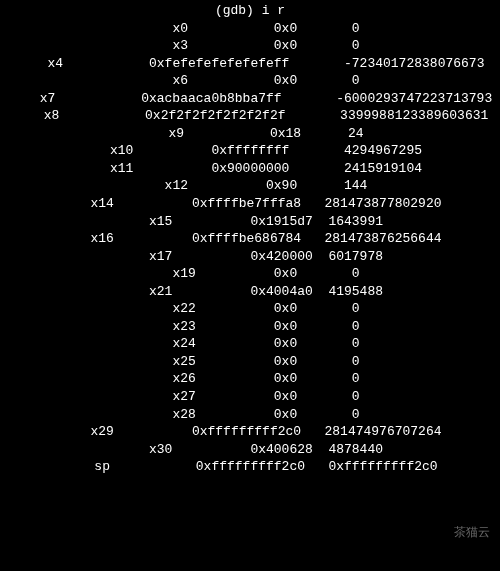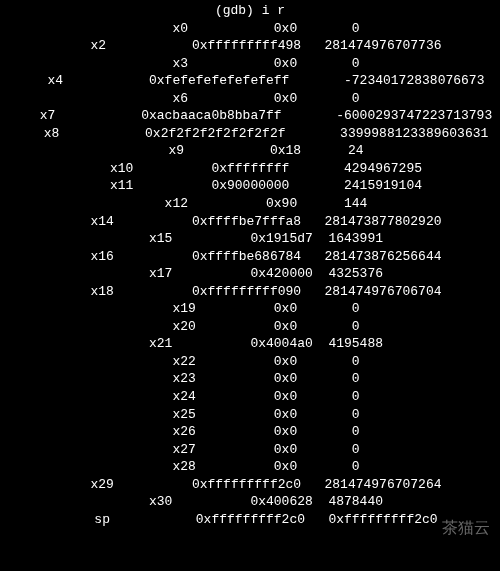--- a/index.html
+++ b/index.html
@@ -14,49 +14,46 @@
       line-height: 1.35;
       padding: 2px 4px;
     }
     .prompt { white-space: pre; }
     .row { white-space: pre; margin-left: 32px; }
     .watermark {
       position: absolute;
       right: 10px;
       bottom: 30px;
       opacity: 0.5;
-      font-size: 16px;
+      font-size: 12px;
       color: #ccc;
       pointer-events: none;
     }
   </style>
 </head>
 <body>
 
 <div class="prompt">(gdb) i r</div>
 
 <div id="reg-rows">
     <div class="row">x0           0x0       0</div>
-    <div class="row">x2           0xfffffffff498   281474976707736</div>
     <div class="row">x3           0x0       0</div>
     <div class="row">x4           0xfefefefefefefeff       -72340172838076673</div>
     <div class="row">x6           0x0       0</div>
     <div class="row">x7           0xacbaaca0b8bba7ff       -6000293747223713793</div>
     <div class="row">x8           0x2f2f2f2f2f2f2f2f       3399988123389603631</div>
     <div class="row">x9           0x18      24</div>
     <div class="row">x10          0xffffffff       4294967295</div>
     <div class="row">x11          0x90000000       2415919104</div>
     <div class="row">x12          0x90      144</div>
     <div class="row">x14          0xffffbe7fffa8   281473877802920</div>
     <div class="row">x15          0x1915d7  1643991</div>
     <div class="row">x16          0xffffbe686784   281473876256644</div>
-    <div class="row">x17          0x420000  4325376</div>
-    <div class="row">x18          0xfffffffff090   281474976706704</div>
+    <div class="row">x17          0x420000  6017978</div>
     <div class="row">x19          0x0       0</div>
-    <div class="row">x20          0x0       0</div>
     <div class="row">x21          0x4004a0  4195488</div>
     <div class="row">x22          0x0       0</div>
     <div class="row">x23          0x0       0</div>
     <div class="row">x24          0x0       0</div>
     <div class="row">x25          0x0       0</div>
     <div class="row">x26          0x0       0</div>
     <div class="row">x27          0x0       0</div>
     <div class="row">x28          0x0       0</div>
     <div class="row">x29          0xfffffffff2c0   281474976707264</div>
     <div class="row">x30          0x400628  4878440</div>

